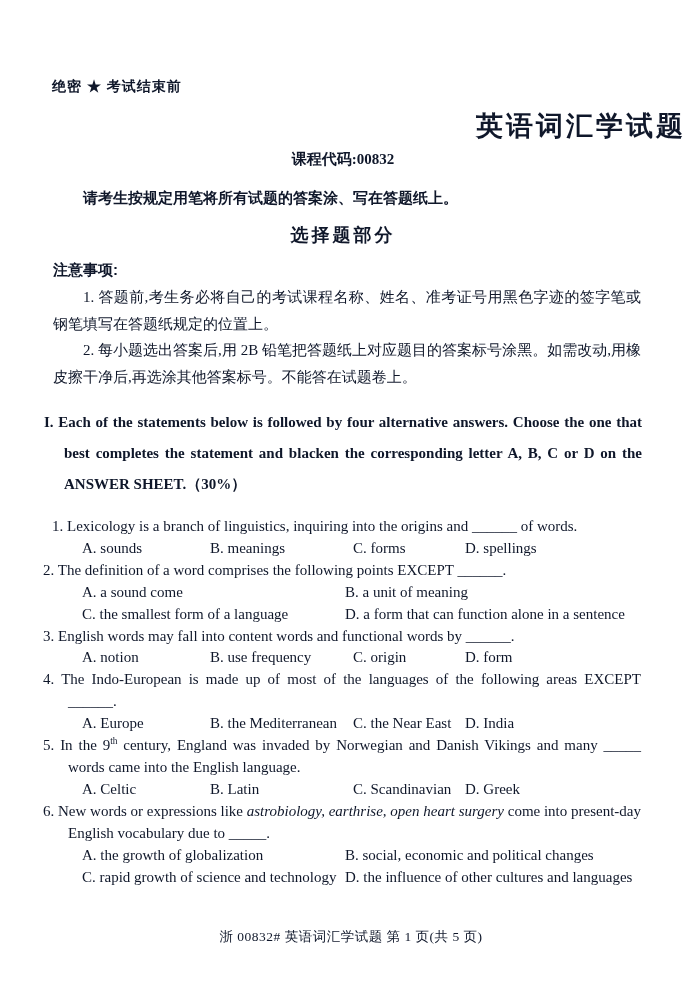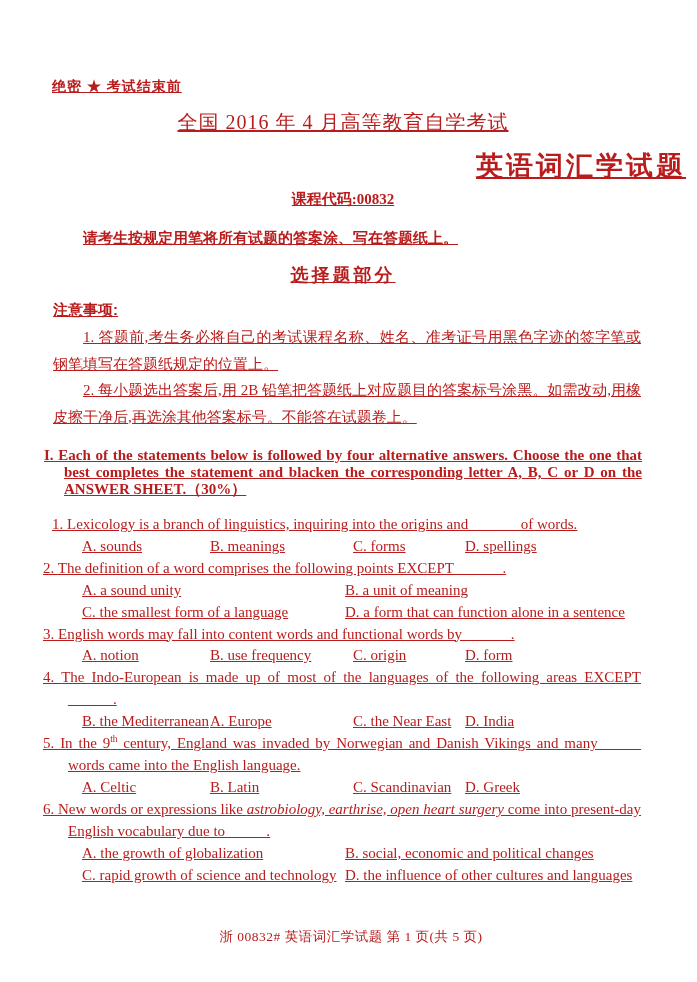--- a/index.html
+++ b/index.html
@@ -1,24 +1,23 @@
 <!DOCTYPE html>
 <html><head>
 <meta charset="utf-8">
 <style>
   html, body { margin: 0; padding: 0; background: #ffffff; }
   .page {
     position: relative;
     width: 686px;
     height: 982px;
     background: #ffffff;
-    color: #b91c1c;
+    color: #0f172a;
     font-family: "Liberation Serif", serif;
     overflow: hidden;
-    text-decoration: underline;
   }
   .classification {
     margin: 78px 0 0 52px;
     font-family: "Liberation Sans", sans-serif;
     font-weight: bold;
     font-size: 14px;
     letter-spacing: 1px;
   }
   .exam-session {
     margin-top: 13px;
@@ -68,21 +67,21 @@
     line-height: 26.5px;
     text-indent: 2em;
     text-align: justify;
   }
   .part-heading {
     margin: 17px 44px 16px 44px;
     padding-left: 20px;
     text-indent: -20px;
     font-weight: bold;
     font-size: 15px;
-    line-height: 17px;
+    line-height: 31px;
     text-align: justify;
   }
   .questions {
     margin: 14px 45px 0 43px;
     font-size: 15px;
     line-height: 21.9px;
   }
   .question { margin: 0; }
   .stem {
     padding-left: 25px;
@@ -107,21 +106,20 @@
     text-align: center;
     font-size: 13.5px;
     letter-spacing: 0.5px;
   }
 </style>
 </head>
 <body>
 
 <div class="page">
   <div class="classification">绝密 ★ 考试结束前</div>
-  <div class="exam-session">全国 2016 年 4 月高等教育自学考试</div>
   <div class="exam-title">英语词汇学试题</div>
   <div class="course-code">课程代码:00832</div>
   <div class="notice">请考生按规定用笔将所有试题的答案涂、写在答题纸上。</div>
   <div class="section-title">选择题部分</div>
   <div class="notes-label">注意事项:</div>
   <div class="notes">
       <p class="note">1. 答题前,考生务必将自己的考试课程名称、姓名、准考证号用黑色字迹的签字笔或钢笔填写在答题纸规定的位置上。</p>
       <p class="note">2. 每小题选出答案后,用 2B 铅笔把答题纸上对应题目的答案标号涂黑。如需改动,用橡皮擦干净后,再选涂其他答案标号。不能答在试题卷上。</p>
     </div>
   <div class="part-heading">I. Each of the statements below is followed by four alternative answers. Choose the one that best completes the statement and blacken the corresponding letter A, B, C or D on the ANSWER SHEET.（30%）</div>
@@ -131,42 +129,42 @@
         <div class="opts opts4">
           <span class="opt">A. sounds</span>
           <span class="opt">B. meanings</span>
           <span class="opt">C. forms</span>
           <span class="opt">D. spellings</span>
         </div>
       </div>
       <div class="question">
         <div class="stem">2. <span>The definition of a word comprises the following points EXCEPT ______.</span></div>
         <div class="opts opts2">
-          <span class="opt">A. a sound unity</span>
+          <span class="opt">A. a sound come</span>
           <span class="opt">B. a unit of meaning</span>
         </div>
         <div class="opts opts2">
           <span class="opt">C. the smallest form of a language</span>
           <span class="opt">D. a form that can function alone in a sentence</span>
         </div>
       </div>
       <div class="question">
         <div class="stem">3. <span>English words may fall into content words and functional words by ______.</span></div>
         <div class="opts opts4">
           <span class="opt">A. notion</span>
           <span class="opt">B. use frequency</span>
           <span class="opt">C. origin</span>
           <span class="opt">D. form</span>
         </div>
       </div>
       <div class="question">
         <div class="stem">4. <span>The Indo-European is made up of most of the languages of the following areas EXCEPT ______.</span></div>
         <div class="opts opts4">
+          <span class="opt">A. Europe</span>
           <span class="opt">B. the Mediterranean</span>
-          <span class="opt">A. Europe</span>
           <span class="opt">C. the Near East</span>
           <span class="opt">D. India</span>
         </div>
       </div>
       <div class="question">
         <div class="stem">5. <span>In the 9</span><sup>th</sup><span> century, England was invaded by Norwegian and Danish Vikings and many _____ words came into the English language.</span></div>
         <div class="opts opts4">
           <span class="opt">A. Celtic</span>
           <span class="opt">B. Latin</span>
           <span class="opt">C. Scandinavian</span>

